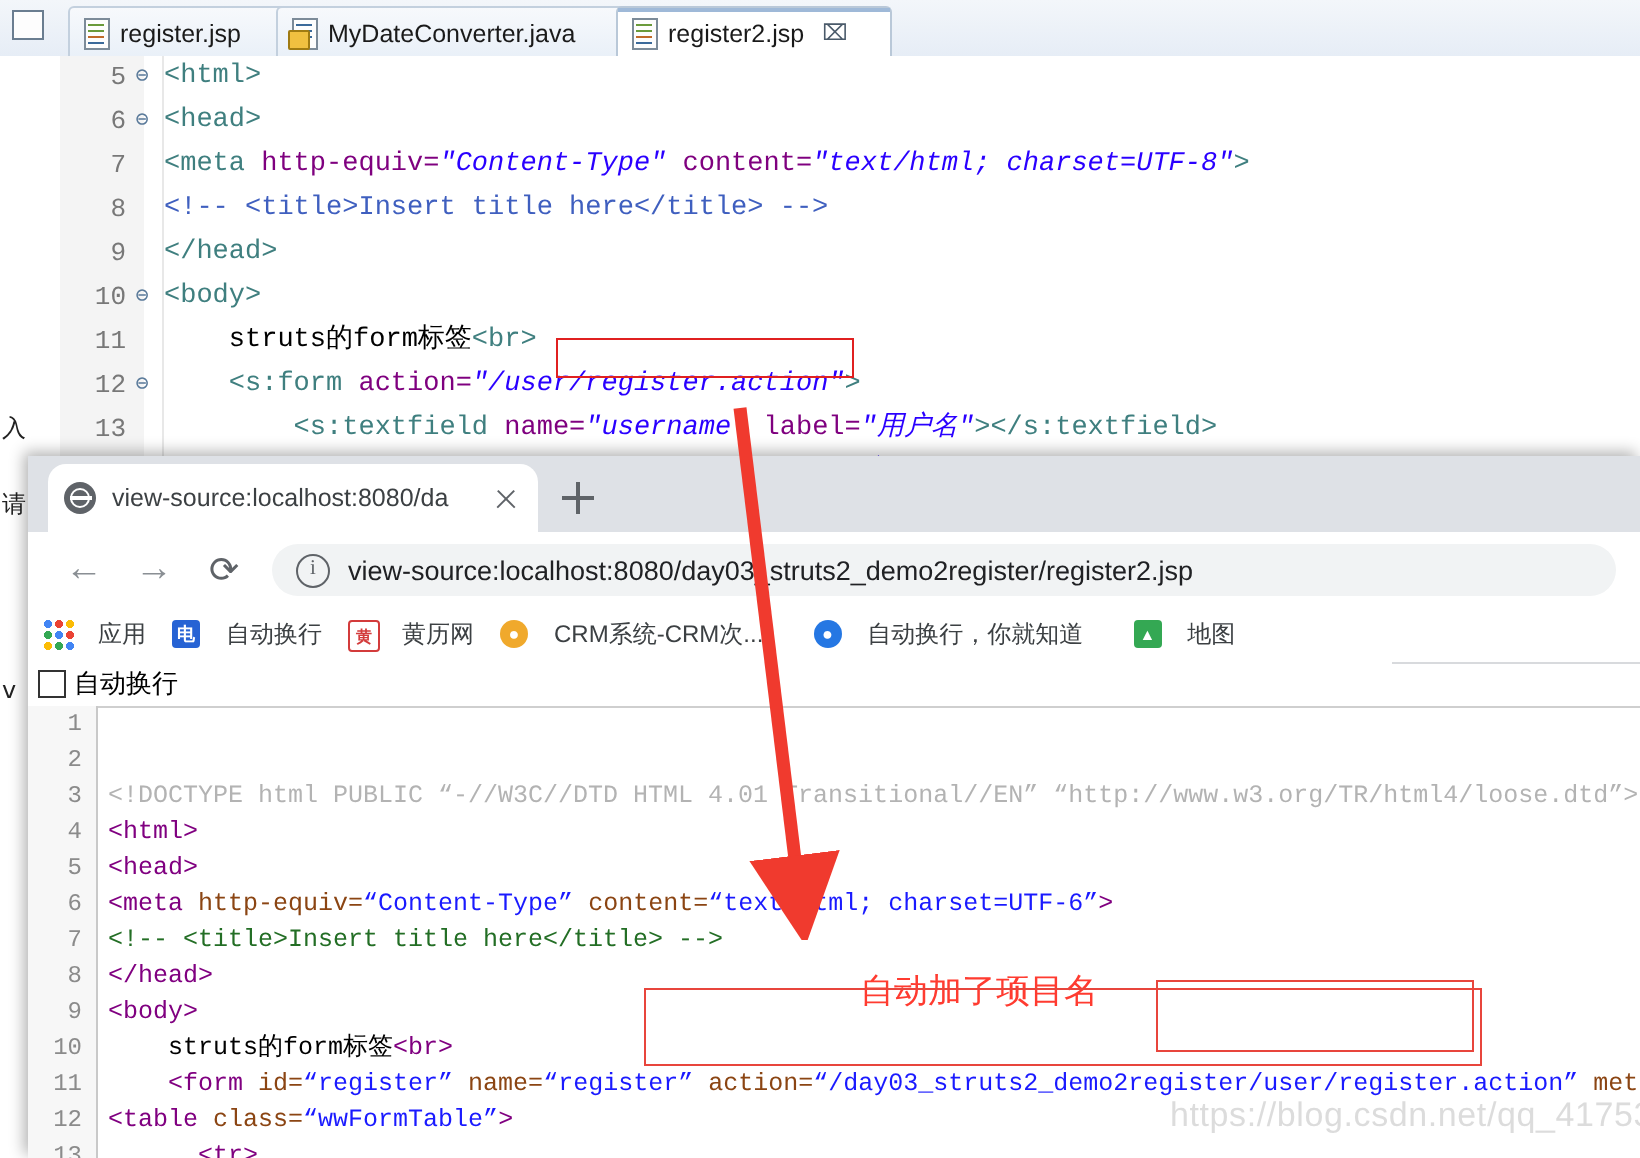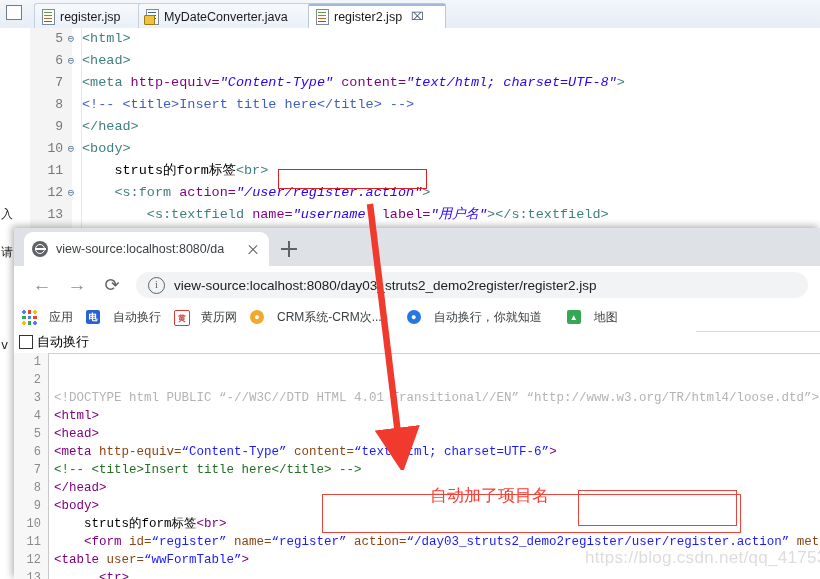--- a/index.html
+++ b/index.html
@@ -259,21 +259,21 @@
             <div class="vs-line" style="top: 18px;"><span class="vs-num">2</span><span class="vs-txt"></span></div>
             <div class="vs-line" style="top: 36px;"><span class="vs-num">3</span><span class="vs-txt"><span class="v-dt">&lt;!DOCTYPE html PUBLIC “-//W3C//DTD HTML 4.01 Transitional//EN” “http://www.w3.org/TR/html4/loose.dtd”&gt;</span></span></div>
             <div class="vs-line" style="top: 54px;"><span class="vs-num">4</span><span class="vs-txt"><span class="v-tag">&lt;html&gt;</span></span></div>
             <div class="vs-line" style="top: 72px;"><span class="vs-num">5</span><span class="vs-txt"><span class="v-tag">&lt;head&gt;</span></span></div>
             <div class="vs-line" style="top: 90px;"><span class="vs-num">6</span><span class="vs-txt"><span class="v-tag">&lt;meta </span><span class="v-attr">http-equiv=</span><span class="v-val">“Content-Type”</span><span class="v-attr"> content=</span><span class="v-val">“text/html; charset=UTF-6”</span><span class="v-tag">&gt;</span></span></div>
             <div class="vs-line" style="top: 108px;"><span class="vs-num">7</span><span class="vs-txt"><span class="v-cmt">&lt;!-- &lt;title&gt;Insert title here&lt;/title&gt; --&gt;</span></span></div>
             <div class="vs-line" style="top: 126px;"><span class="vs-num">8</span><span class="vs-txt"><span class="v-tag">&lt;/head&gt;</span></span></div>
             <div class="vs-line" style="top: 144px;"><span class="vs-num">9</span><span class="vs-txt"><span class="v-tag">&lt;body&gt;</span></span></div>
             <div class="vs-line" style="top: 162px;"><span class="vs-num">10</span><span class="vs-txt"><span class="v-txt">    struts的form标签</span><span class="v-tag">&lt;br&gt;</span></span></div>
             <div class="vs-line" style="top: 180px;"><span class="vs-num">11</span><span class="vs-txt"><span class="v-tag">    &lt;form </span><span class="v-attr">id=</span><span class="v-val">“register”</span><span class="v-attr"> name=</span><span class="v-val">“register”</span><span class="v-attr"> action=</span><span class="v-val">“/day03_struts2_demo2register/user/register.action”</span><span class="v-attr"> method=</span></span></div>
-            <div class="vs-line" style="top: 198px;"><span class="vs-num">12</span><span class="vs-txt"><span class="v-tag">&lt;table </span><span class="v-attr">user=</span><span class="v-val">“wwFormTable”</span><span class="v-tag">&gt;</span></span></div>
+            <div class="vs-line" style="top: 198px;"><span class="vs-num">12</span><span class="vs-txt"><span class="v-tag">&lt;table </span><span class="v-attr">class=</span><span class="v-val">“wwFormTable”</span><span class="v-tag">&gt;</span></span></div>
             <div class="vs-line" style="top: 216px;"><span class="vs-num">13</span><span class="vs-txt"><span class="v-tag">      &lt;tr&gt;</span></span></div>
             <div class="vs-line" style="top: 234px;"></div>
             <div class="vs-line" style="top: 252px;"></div>
           </div>
       </div>
     </div>
   </div>
 
   <svg class="arrow" viewBox="0 0 110 280">
     <defs>

